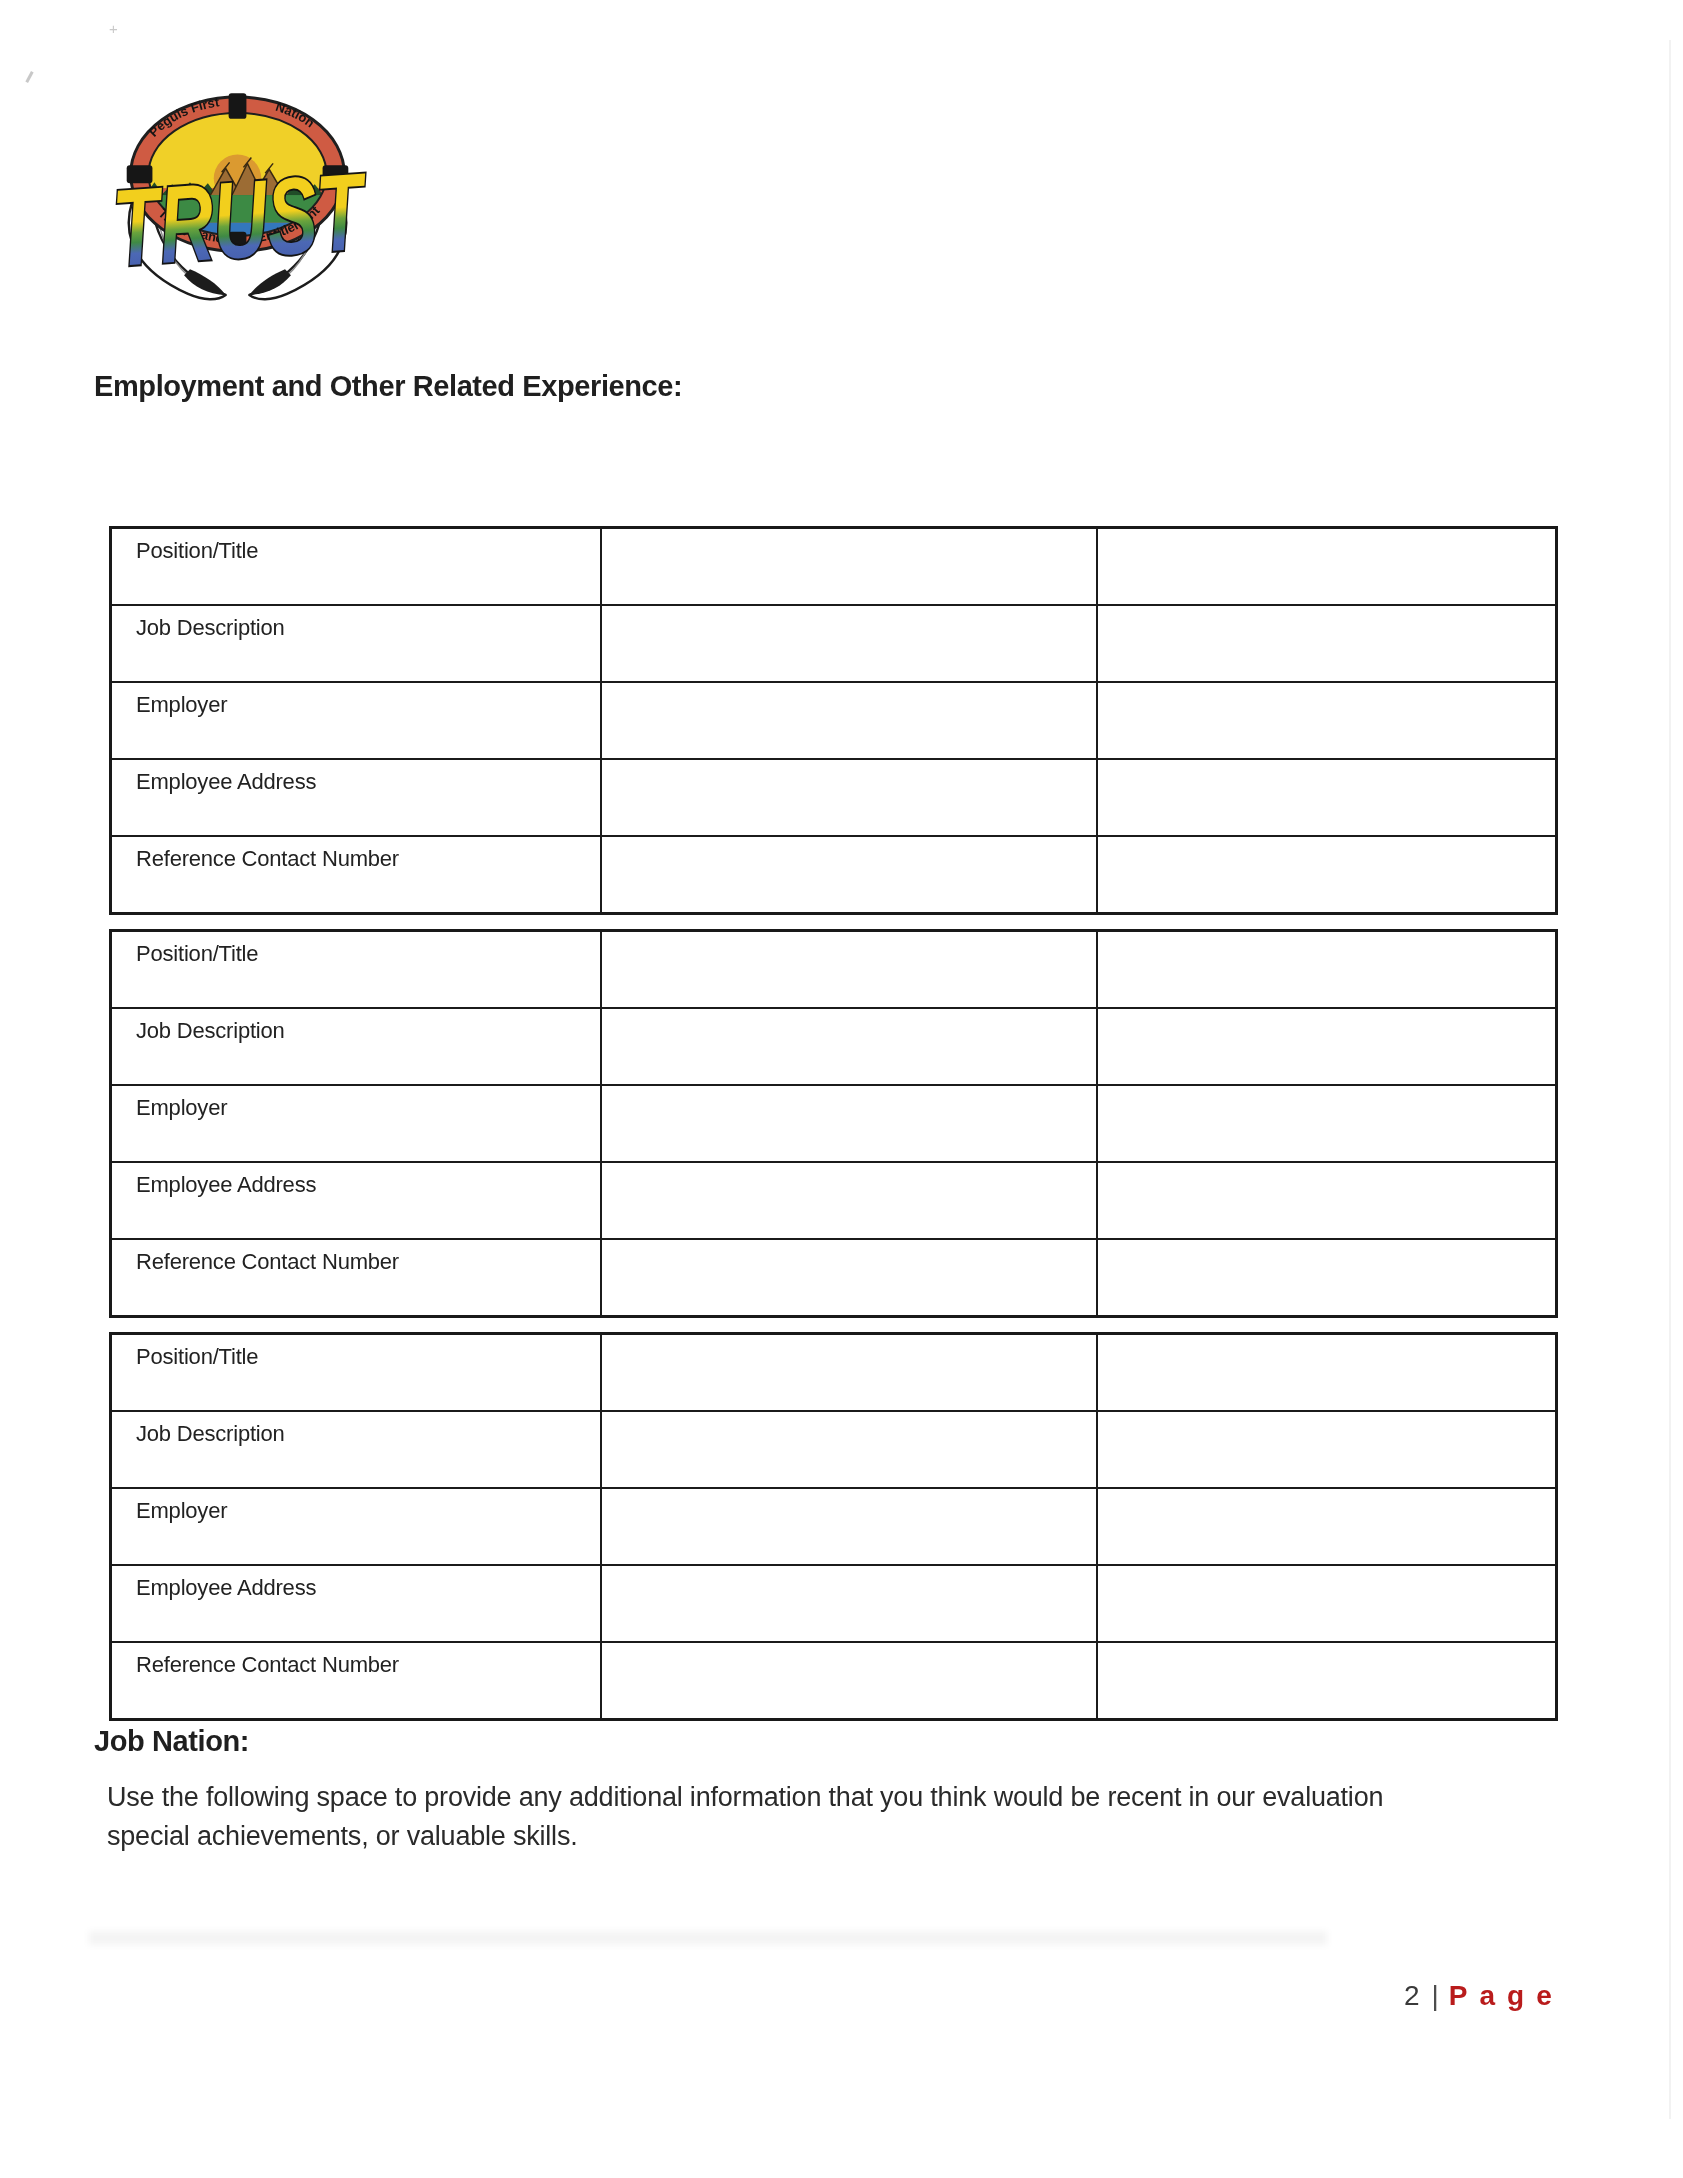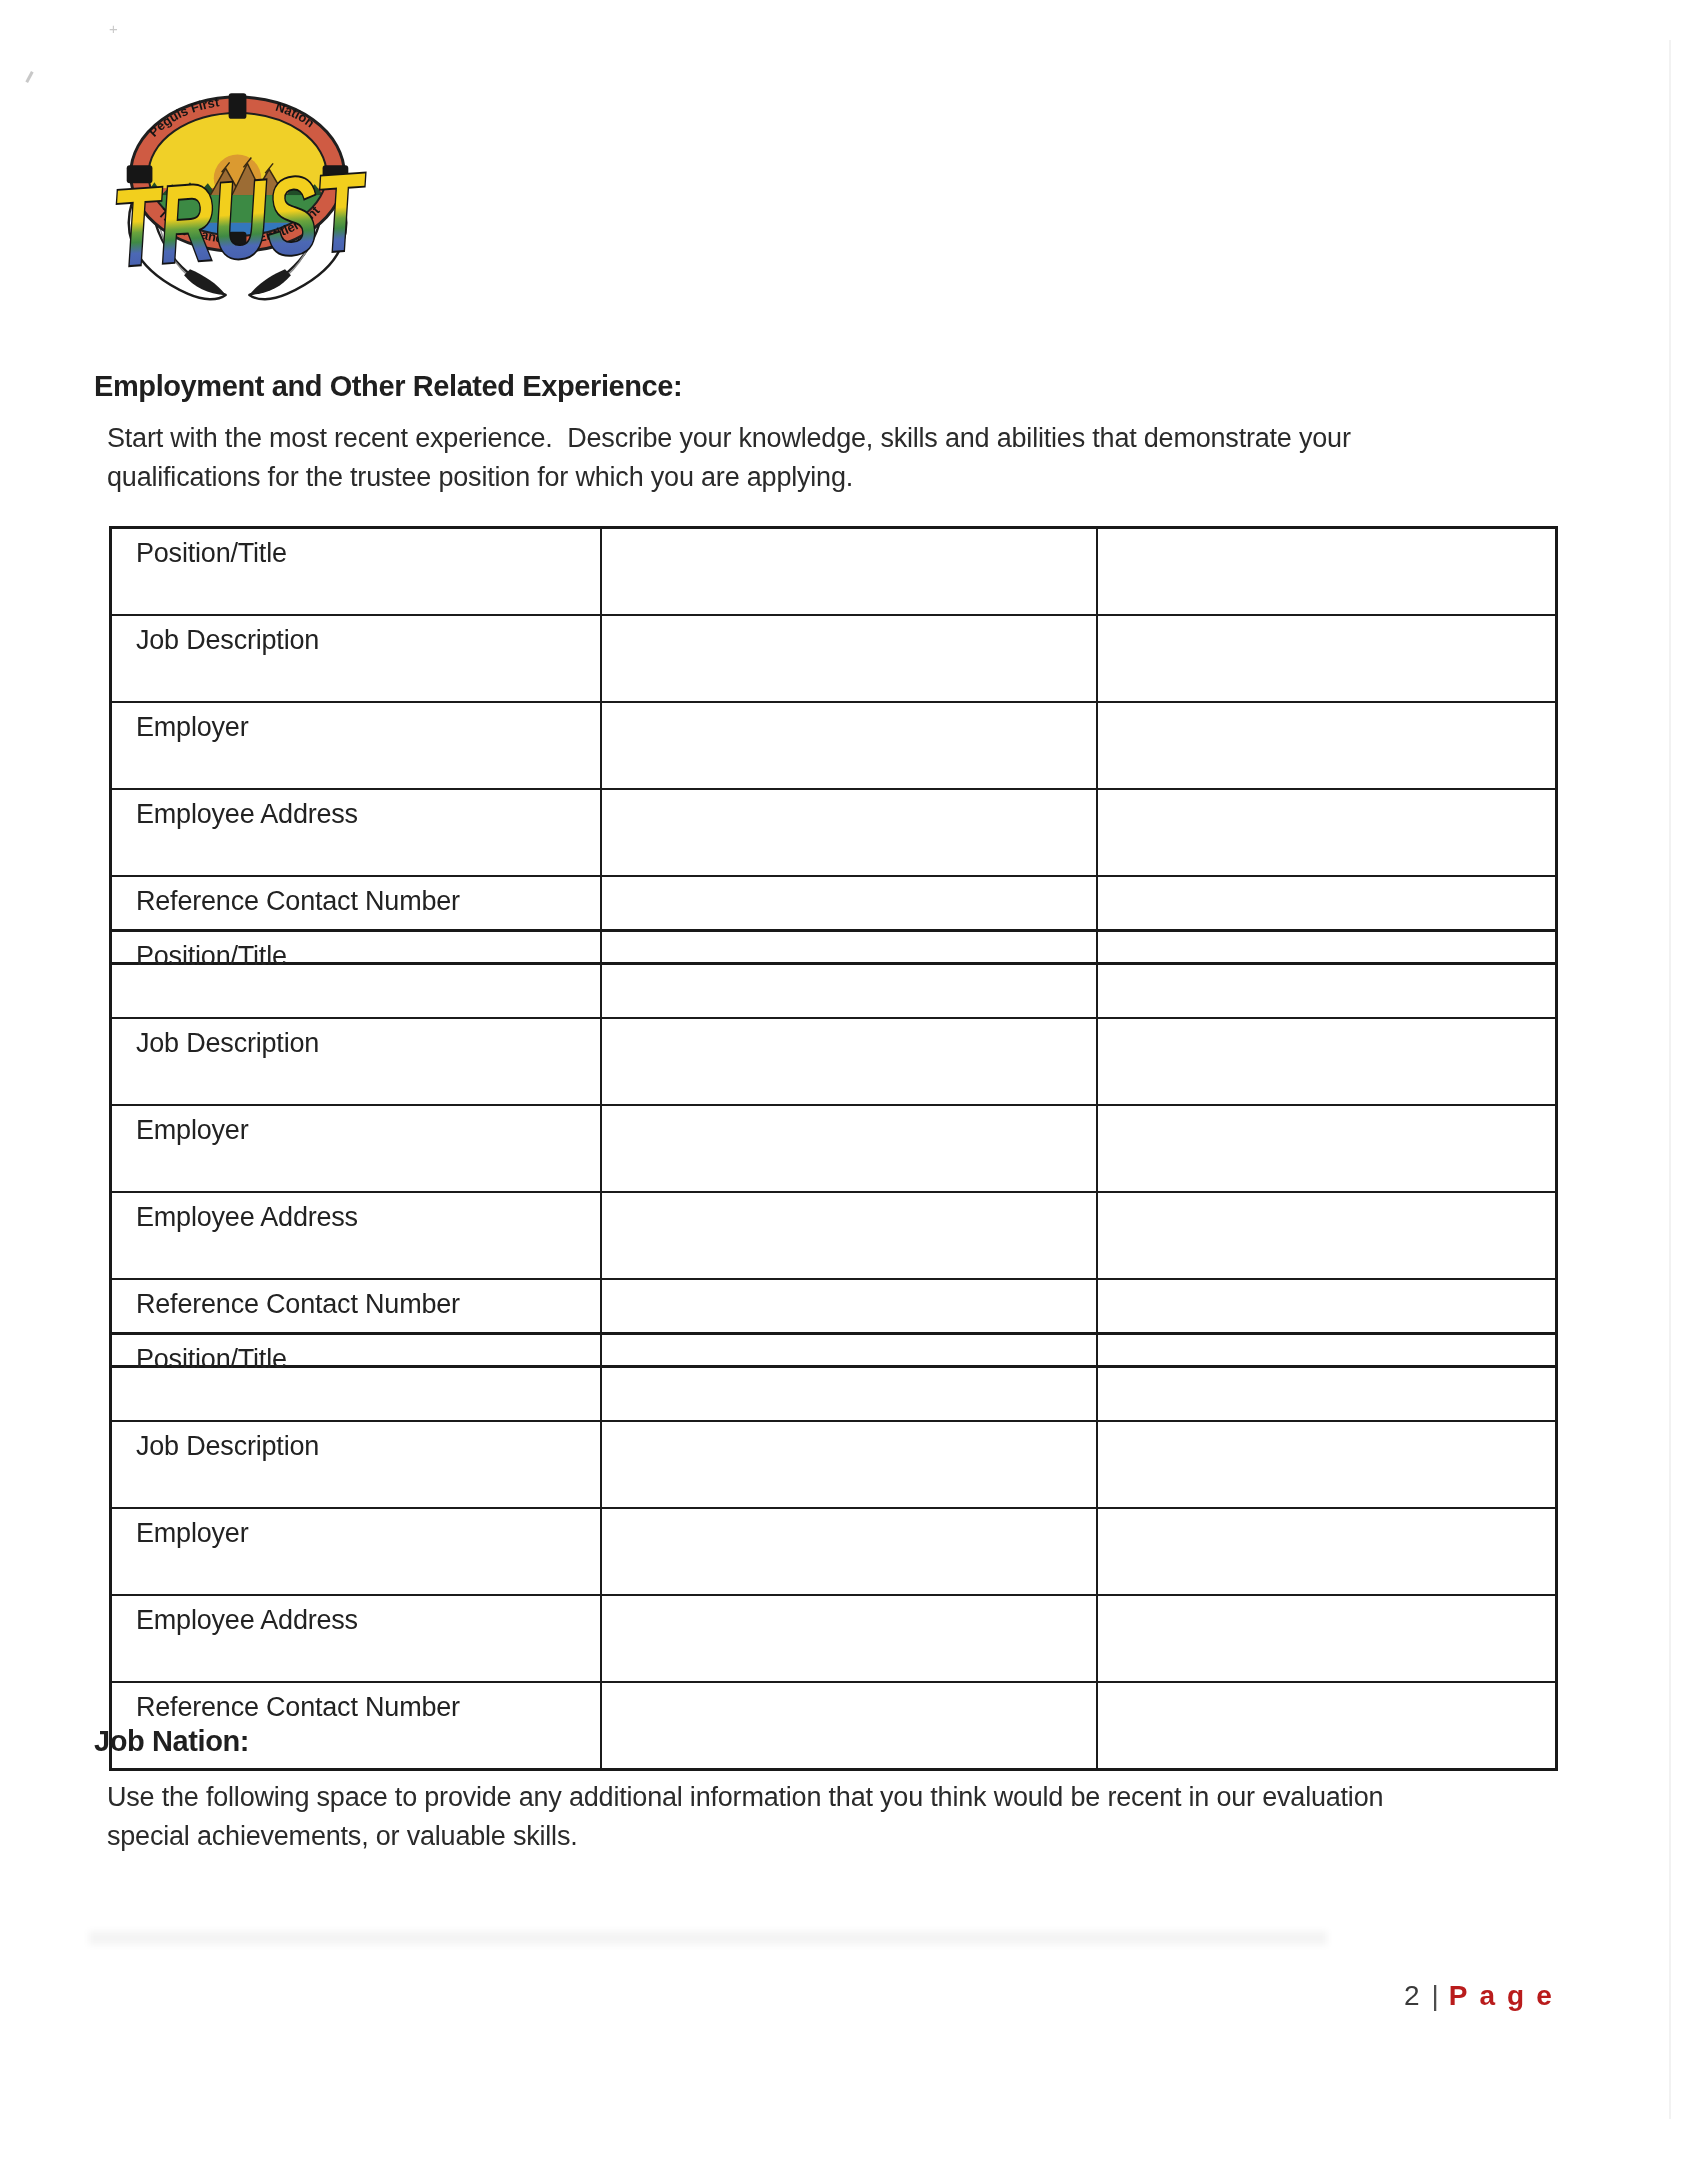--- a/index.html
+++ b/index.html
@@ -28,22 +28,22 @@
   
   table.exp{
     position:absolute;left:109px;width:1446px;
     border-collapse:collapse;table-layout:fixed;
     border:3px solid #191919;
   }
   table.exp td{
     border:2px solid #1b1b1b;
     height:66px;
     vertical-align:top;
-    padding:9px 6px 10px 24px;
-    font-size:27px;color:#222;
+    padding:9px 6px 0 24px;
+    font-size:22px;color:#222;
     letter-spacing:-0.2px;
   }
   
   .footer{
     position:absolute;left:1404px;top:1980px;
     font-size:28px;white-space:nowrap;
   }
   .footer .num{color:#3a3a3a;}
   .footer .sep{color:#4d4d4d;margin:0 10px 0 12px;font-weight:300;}
   .footer .word{color:#b91c1c;letter-spacing:12px;font-weight:bold;}
@@ -125,24 +125,20 @@
       <textPath href="#arcBottom" startOffset="59%">Entitlement</textPath>
     </text>
 
     <g transform="rotate(-4 140 130)">
       <text x="140" y="176" text-anchor="middle" font-size="110" font-weight="bold" font-style="italic" textLength="252" lengthAdjust="spacingAndGlyphs" fill="url(#trustGrad)" stroke="#141414" stroke-width="4" paint-order="stroke">TRUST</text>
     </g>
   </svg>
 
   <div class="h-bold" style="top:370px;">Employment and Other Related Experience:</div>
 
-  <div class="para" style="top:419px;width:1465px;">
-    <div class="line">Start with the most recent experience.  Describe your knowledge, skills and abilities that demonstrate your</div>
-    <div class="line">qualifications for the trustee position for which you are applying.</div>
-  </div>
 
   <table class="exp" style="top:526px;">
     <colgroup>
         <col style="width:490px">
         <col style="width:496px">
         <col style="width:460px">
       </colgroup>
     <tbody>
         <tr>
       <td>Position/Title</td>

